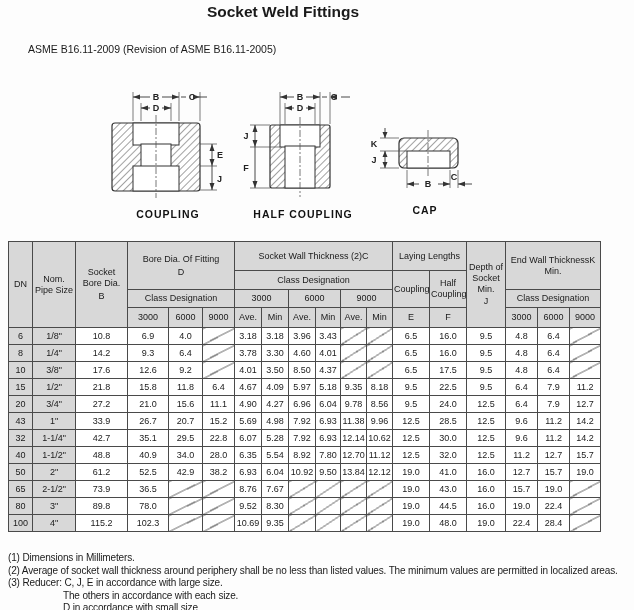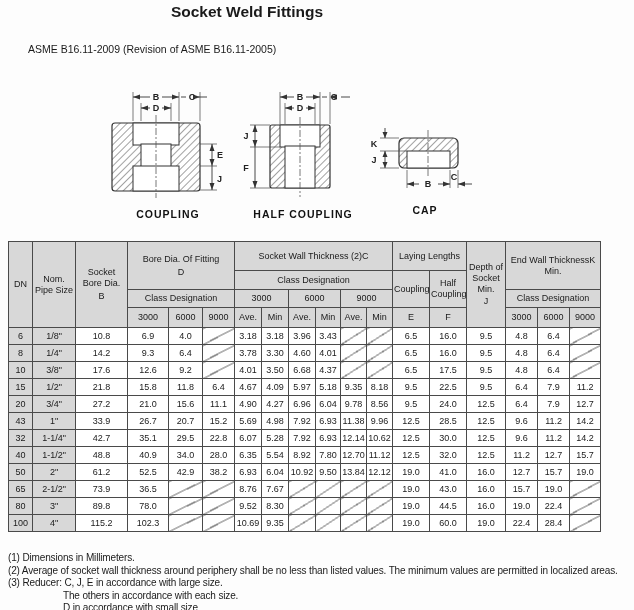--- a/index.html
+++ b/index.html
@@ -1,19 +1,19 @@
 <!DOCTYPE html>
 <html><head>
 <meta charset="utf-8">
 <style>
   html,body{margin:0;padding:0;background:#fff;}
   #page{position:relative;width:634px;height:610px;background:#fdfdfd;overflow:hidden;
         font-family:"Liberation Sans",sans-serif;color:#1a1a1a;}
   #title{position:absolute;top:3px;left:0;width:494px;text-align:center;
-         font-size:15.5px;font-weight:bold;}
+         font-size:15.5px;font-weight:bold;padding-left:36px;}
   #subtitle{position:absolute;top:43px;left:28px;font-size:10.5px;}
   .diag{position:absolute;top:84px;}
   #diag-coupling{left:95px;}
   #diag-half{left:238px;}
   #diag-cap{left:358px;}
   .dimlbl{font-size:9px;font-weight:bold;fill:#222;}
   .cap{font-size:10.5px;font-weight:bold;letter-spacing:1px;fill:#111;}
   .dln{stroke:#333;stroke-width:0.9;fill:none;}
   .xln{stroke:#444;stroke-width:0.7;fill:none;}
   .cl{stroke:#555;stroke-width:0.8;stroke-dasharray:7 2 2 2;fill:none;}
@@ -290,21 +290,21 @@
           </tr>
           <tr>
             <td class="lbl">10</td>
             <td class="lbl">3/8"</td>
             <td>17.6</td>
             <td>12.6</td>
             <td>9.2</td>
             <td class="na"></td>
             <td>4.01</td>
             <td>3.50</td>
-            <td>6.68</td>
+            <td>8.50</td>
             <td>4.37</td>
             <td class="na"></td>
             <td class="na"></td>
             <td>6.5</td>
             <td>17.5</td>
             <td>9.5</td>
             <td>4.8</td>
             <td>6.4</td>
             <td class="na"></td>
           </tr>
@@ -475,21 +475,21 @@
             <td>102.3</td>
             <td class="na"></td>
             <td class="na"></td>
             <td>10.69</td>
             <td>9.35</td>
             <td class="na"></td>
             <td class="na"></td>
             <td class="na"></td>
             <td class="na"></td>
             <td>19.0</td>
-            <td>60.0</td>
+            <td>48.0</td>
             <td>19.0</td>
             <td>22.4</td>
             <td>28.4</td>
             <td class="na"></td>
           </tr>
         </tbody>
   </table>
   </div>
 
   <div id="notes">

